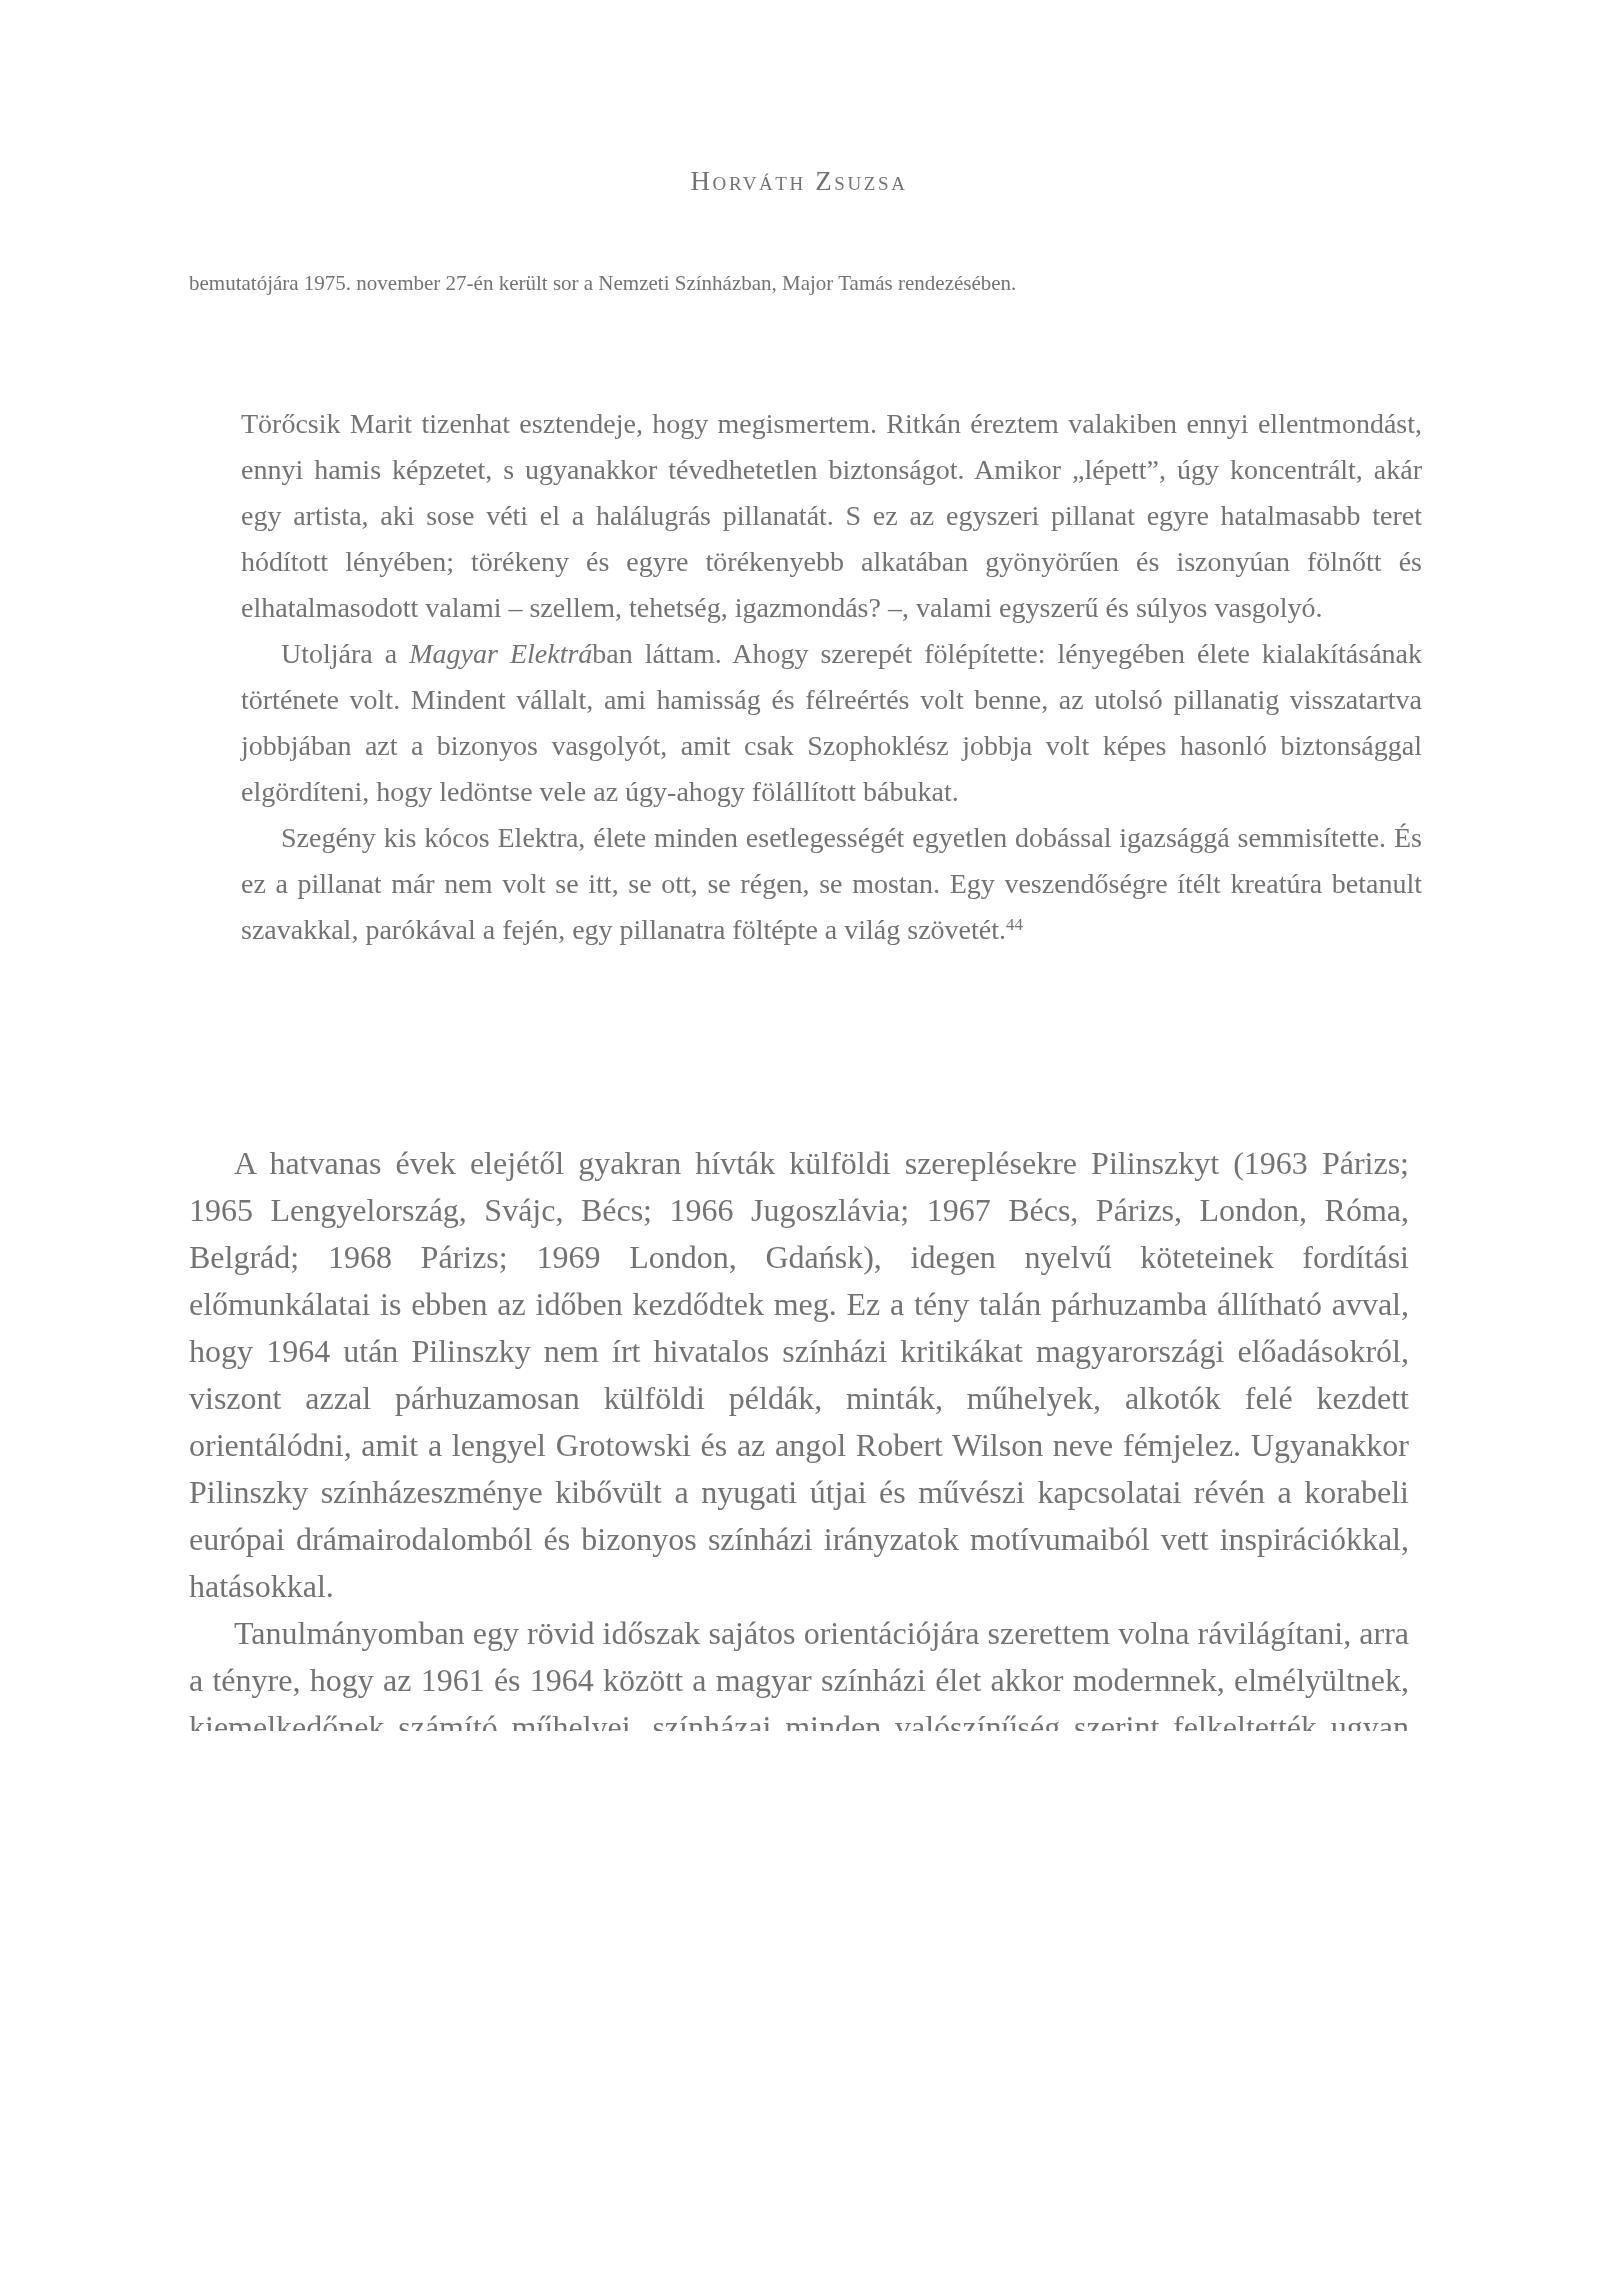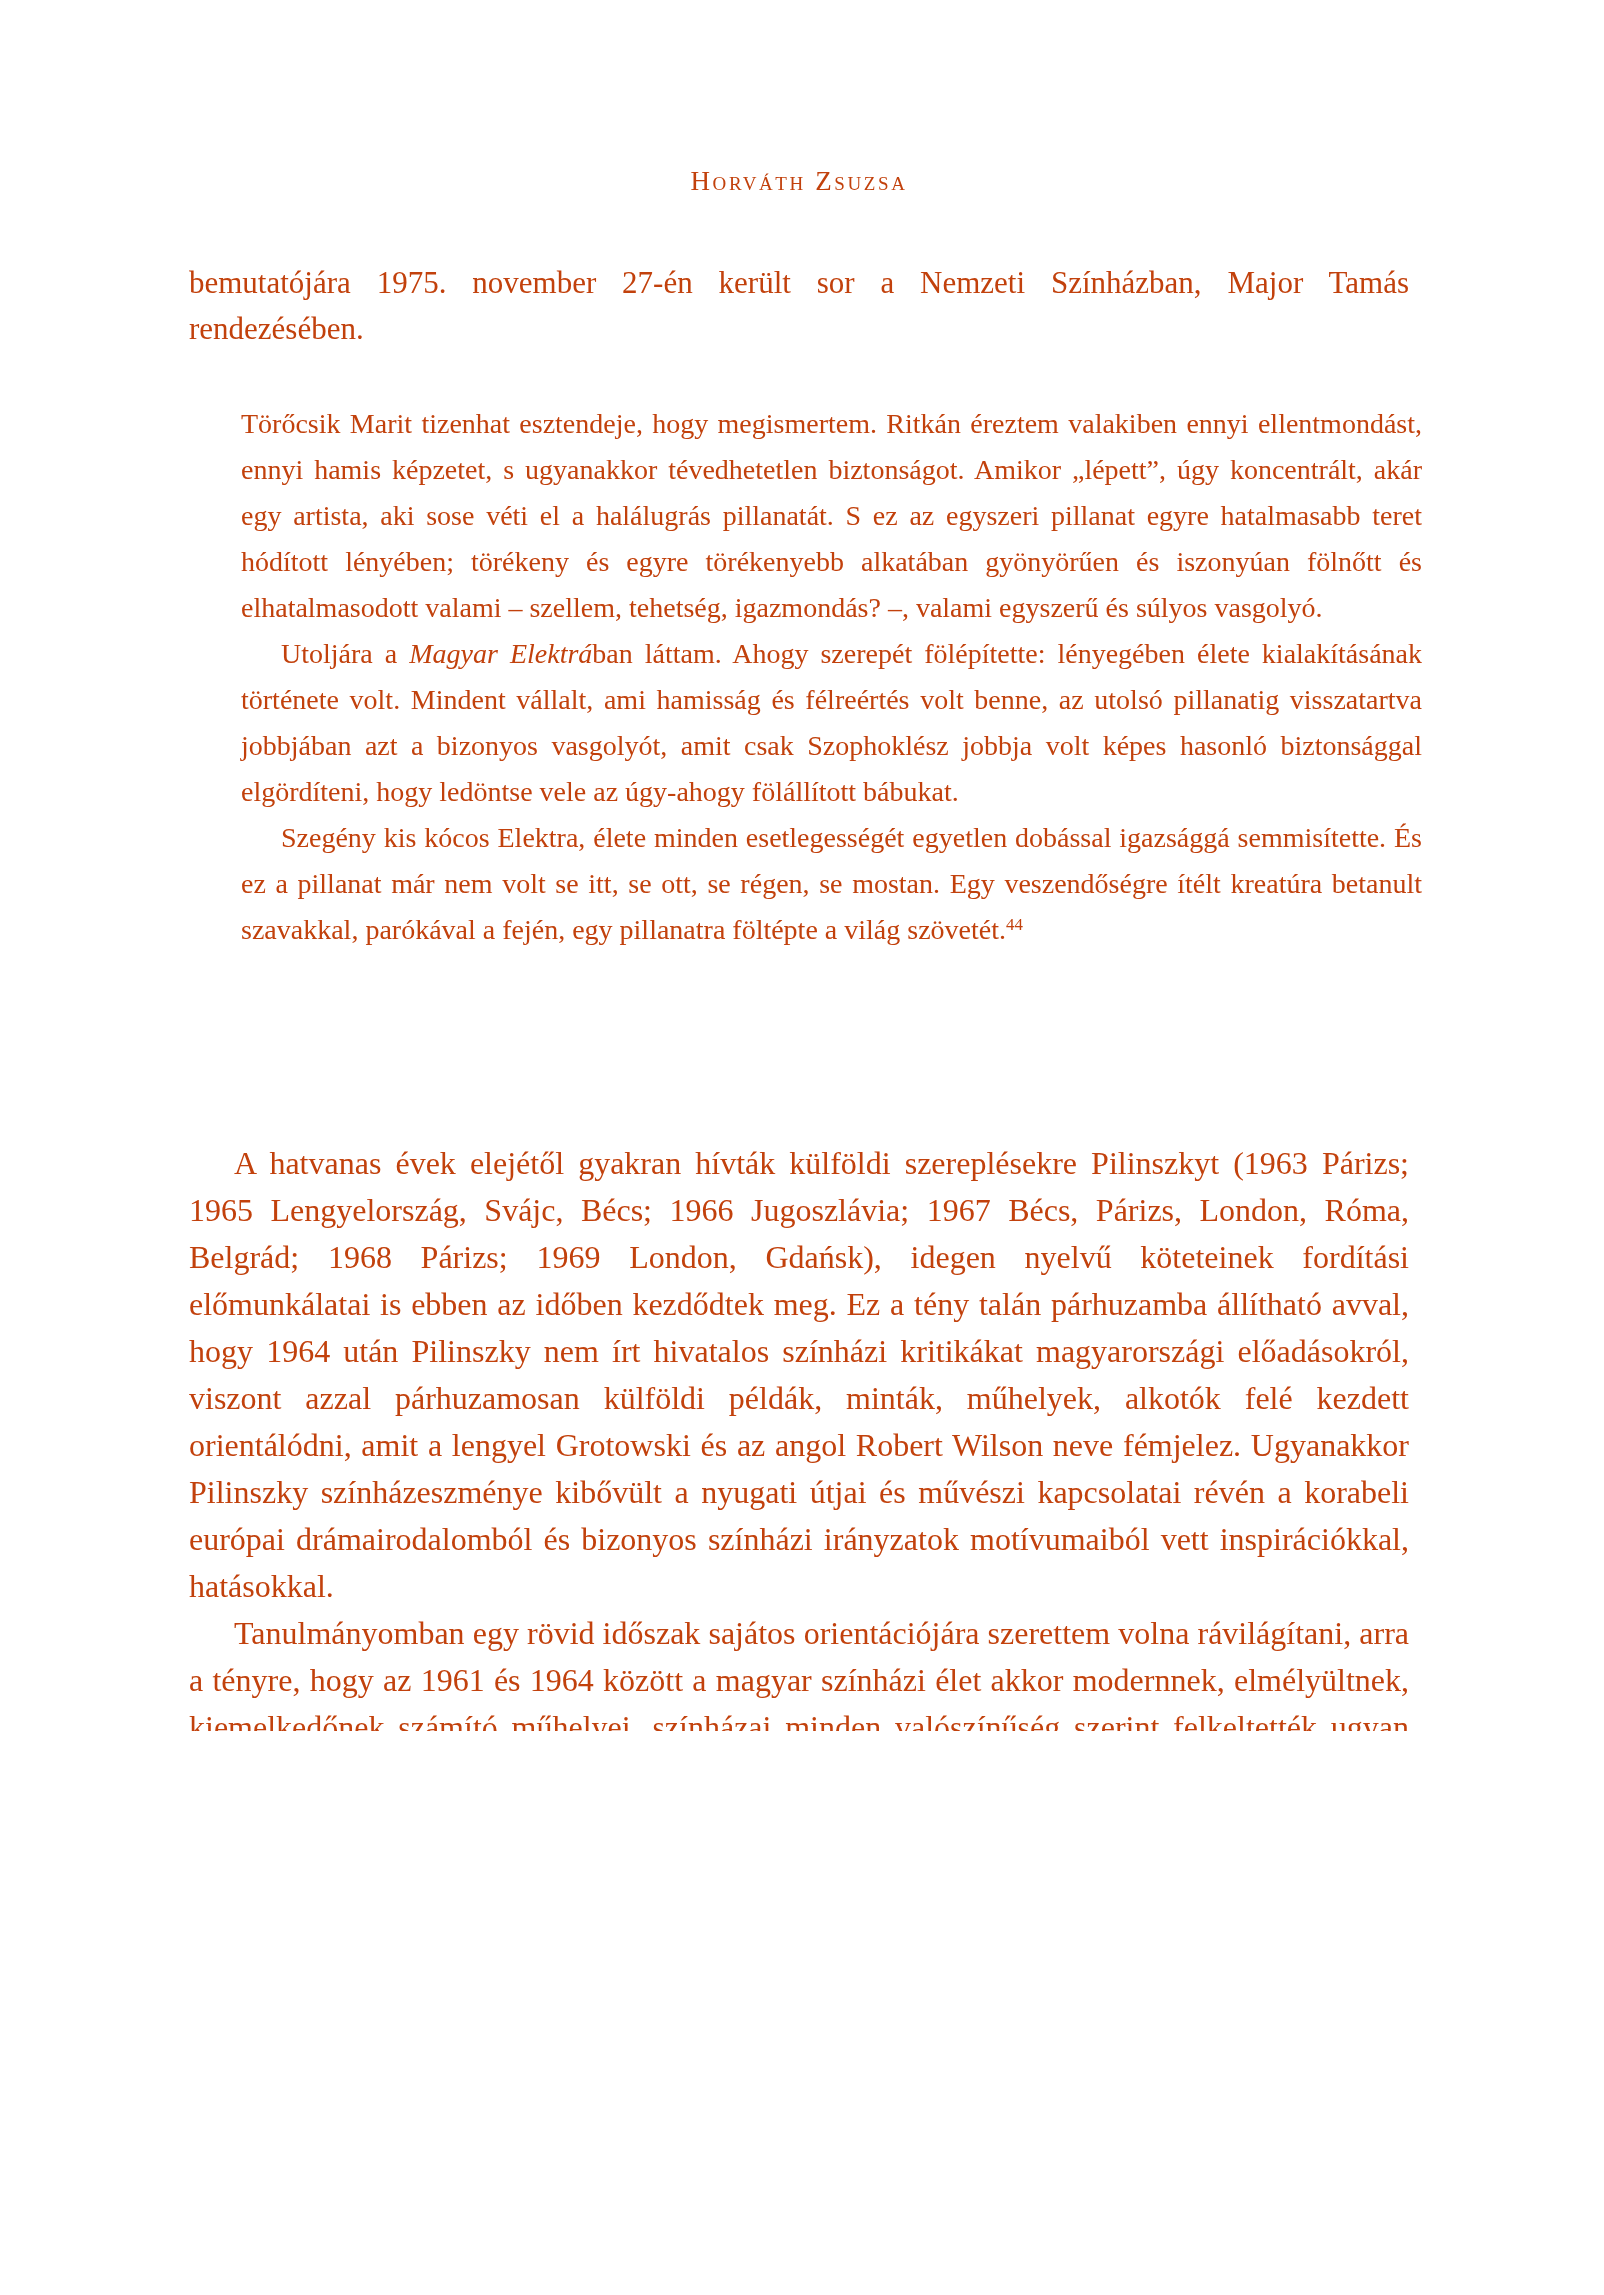--- a/index.html
+++ b/index.html
@@ -5,21 +5,21 @@
   html, body {
     margin: 0;
     padding: 0;
     background: #ffffff;
   }
   .page {
     position: relative;
     width: 1605px;
     height: 1731px;
     background: #ffffff;
-    color: #c2410c;
+    color: #737373;
     font-family: "Liberation Serif", "DejaVu Serif", serif;
     overflow: hidden;
   }
   .running-header {
     position: absolute;
     top: 166px;
     left: 189px;
     width: 1220px;
     text-align: center;
     font-variant: small-caps;
@@ -30,21 +30,21 @@
   .block p {
     margin: 0;
     padding: 0;
     text-align: justify;
   }
   .opening {
     position: absolute;
     top: 260px;
     left: 189px;
     width: 1220px;
-    font-size: 31px;
+    font-size: 21px;
     line-height: 46px;
   }
   .quote {
     position: absolute;
     top: 401px;
     left: 229px;
     width: 1181px;
     font-size: 28px;
     line-height: 46px;
     margin-left: 12px;

